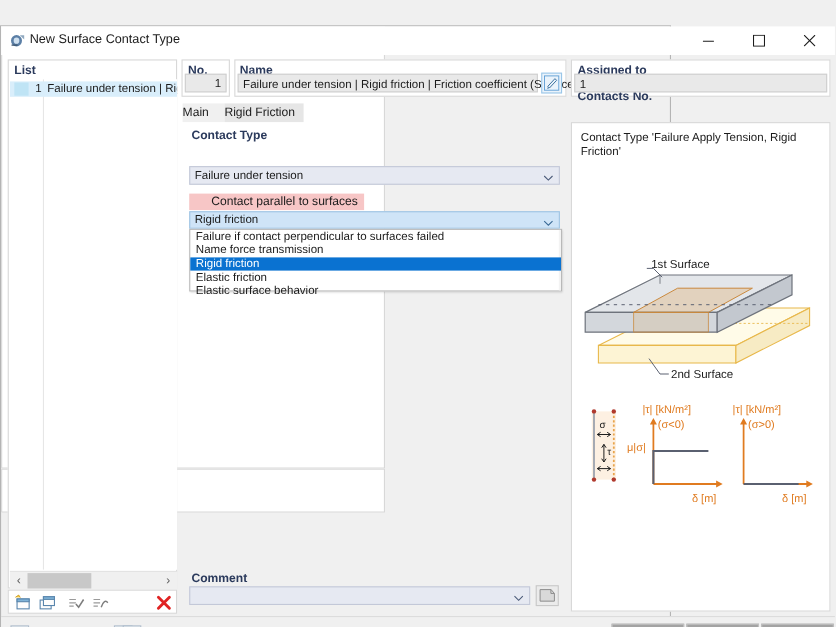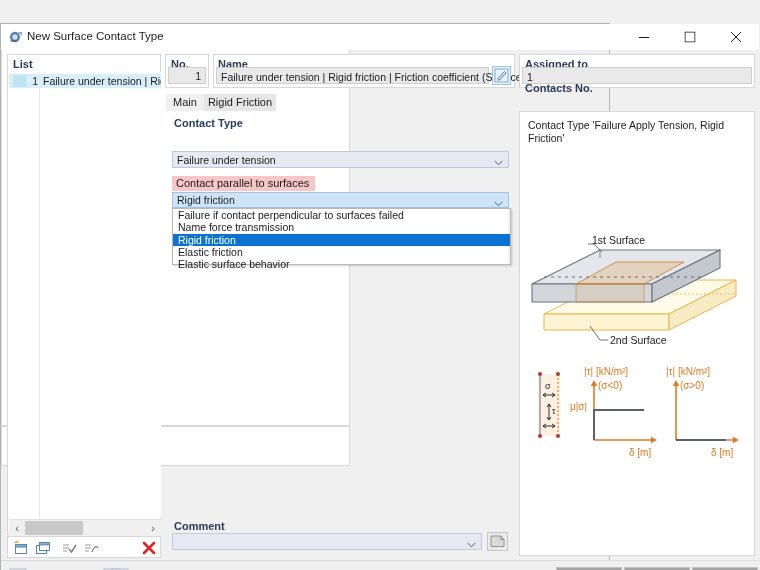--- a/index.html
+++ b/index.html
@@ -60,37 +60,37 @@
   #name-edit-btn{position:absolute;left:491px;top:42px;width:19px;height:19px;background:#eaf3fb;border:1px solid #9ac6e8;box-sizing:border-box;}
 
   
   #assigned-panel{left:518px;top:30px;width:236px;height:34px;}
   #assigned-label{left:524px;top:34px;}
   #assigned-field{position:absolute;left:521px;top:43px;width:230px;height:17px;background:#e9e9e9;border:1px solid #cfcfcf;box-sizing:border-box;}
   #assigned-field span{position:absolute;left:4px;top:2.5px;font-size:10.5px;}
 
   
   .tabstrip{position:absolute;left:165px;top:70px;width:349px;height:17px;}
-  .tab{position:absolute;top:0;height:17px;box-sizing:border-box;font-size:11px;line-height:16px;text-align:center;color:#1b1b1b;}
+  .tab{position:absolute;top:0;height:17px;box-sizing:border-box;font-size:11px;line-height:16px;text-align:left;color:#1b1b1b;}
   .tab.inactive{background:#f0f0f0;}
   .tab.active{background:#e6e6e6;}
   #tab-main{left:0;width:38px;}
   #tab-rigid{left:38px;width:72px;}
 
   
   #center-panel{left:165px;top:87px;width:349px;height:402px;background:#ffffff;border:1px solid #d8d8d8;box-sizing:border-box;}
   #contact-type-label{left:173px;top:93px;}
 
   .sublabel{position:absolute;font-size:11px;color:#1b1b1b;}
   #perp-label{left:173px;top:114px;}
   #perp-combo{position:absolute;left:171px;top:127px;width:337px;height:17px;background:#e6e9f2;border:1px solid #c3c8d8;box-sizing:border-box;}
   #perp-combo .val{position:absolute;left:4px;top:2px;font-size:10.5px;}
   .chev{position:absolute;right:5px;top:4px;width:9px;height:6px;}
 
-  #par-label{position:absolute;left:171px;top:152px;padding:1px 6px 2px 4px;background:#f7c6c6;font-size:11px;color:#1b1b1b;}
+  #par-label{position:absolute;left:171px;top:152px;padding:1px 6px 2px 20px;background:#f7c6c6;font-size:11px;color:#1b1b1b;}
   #par-combo{position:absolute;left:171px;top:168px;width:337px;height:16px;background:#cfe4f7;border:1px solid #9fc4e3;box-sizing:border-box;}
   #par-combo .val{position:absolute;left:4px;top:1px;font-size:10.5px;}
 
   #dropdown{position:absolute;left:171px;top:184px;width:339px;height:57px;background:#ffffff;border:1px solid #b9b9b9;box-sizing:border-box;
             box-shadow:1px 1px 2px rgba(0,0,0,0.18);}
   .dd-item{position:relative;height:11.3px;padding:1px 0 0 5px;font-size:10.5px;line-height:11.3px;color:#1b1b1b;white-space:nowrap;}
   .dd-item.sel{background:#0a72d1;color:#ffffff;}
   #dd-scroll-edge{position:absolute;right:0;top:0;width:2px;height:55px;background:#f3f3f3;}
 
   

